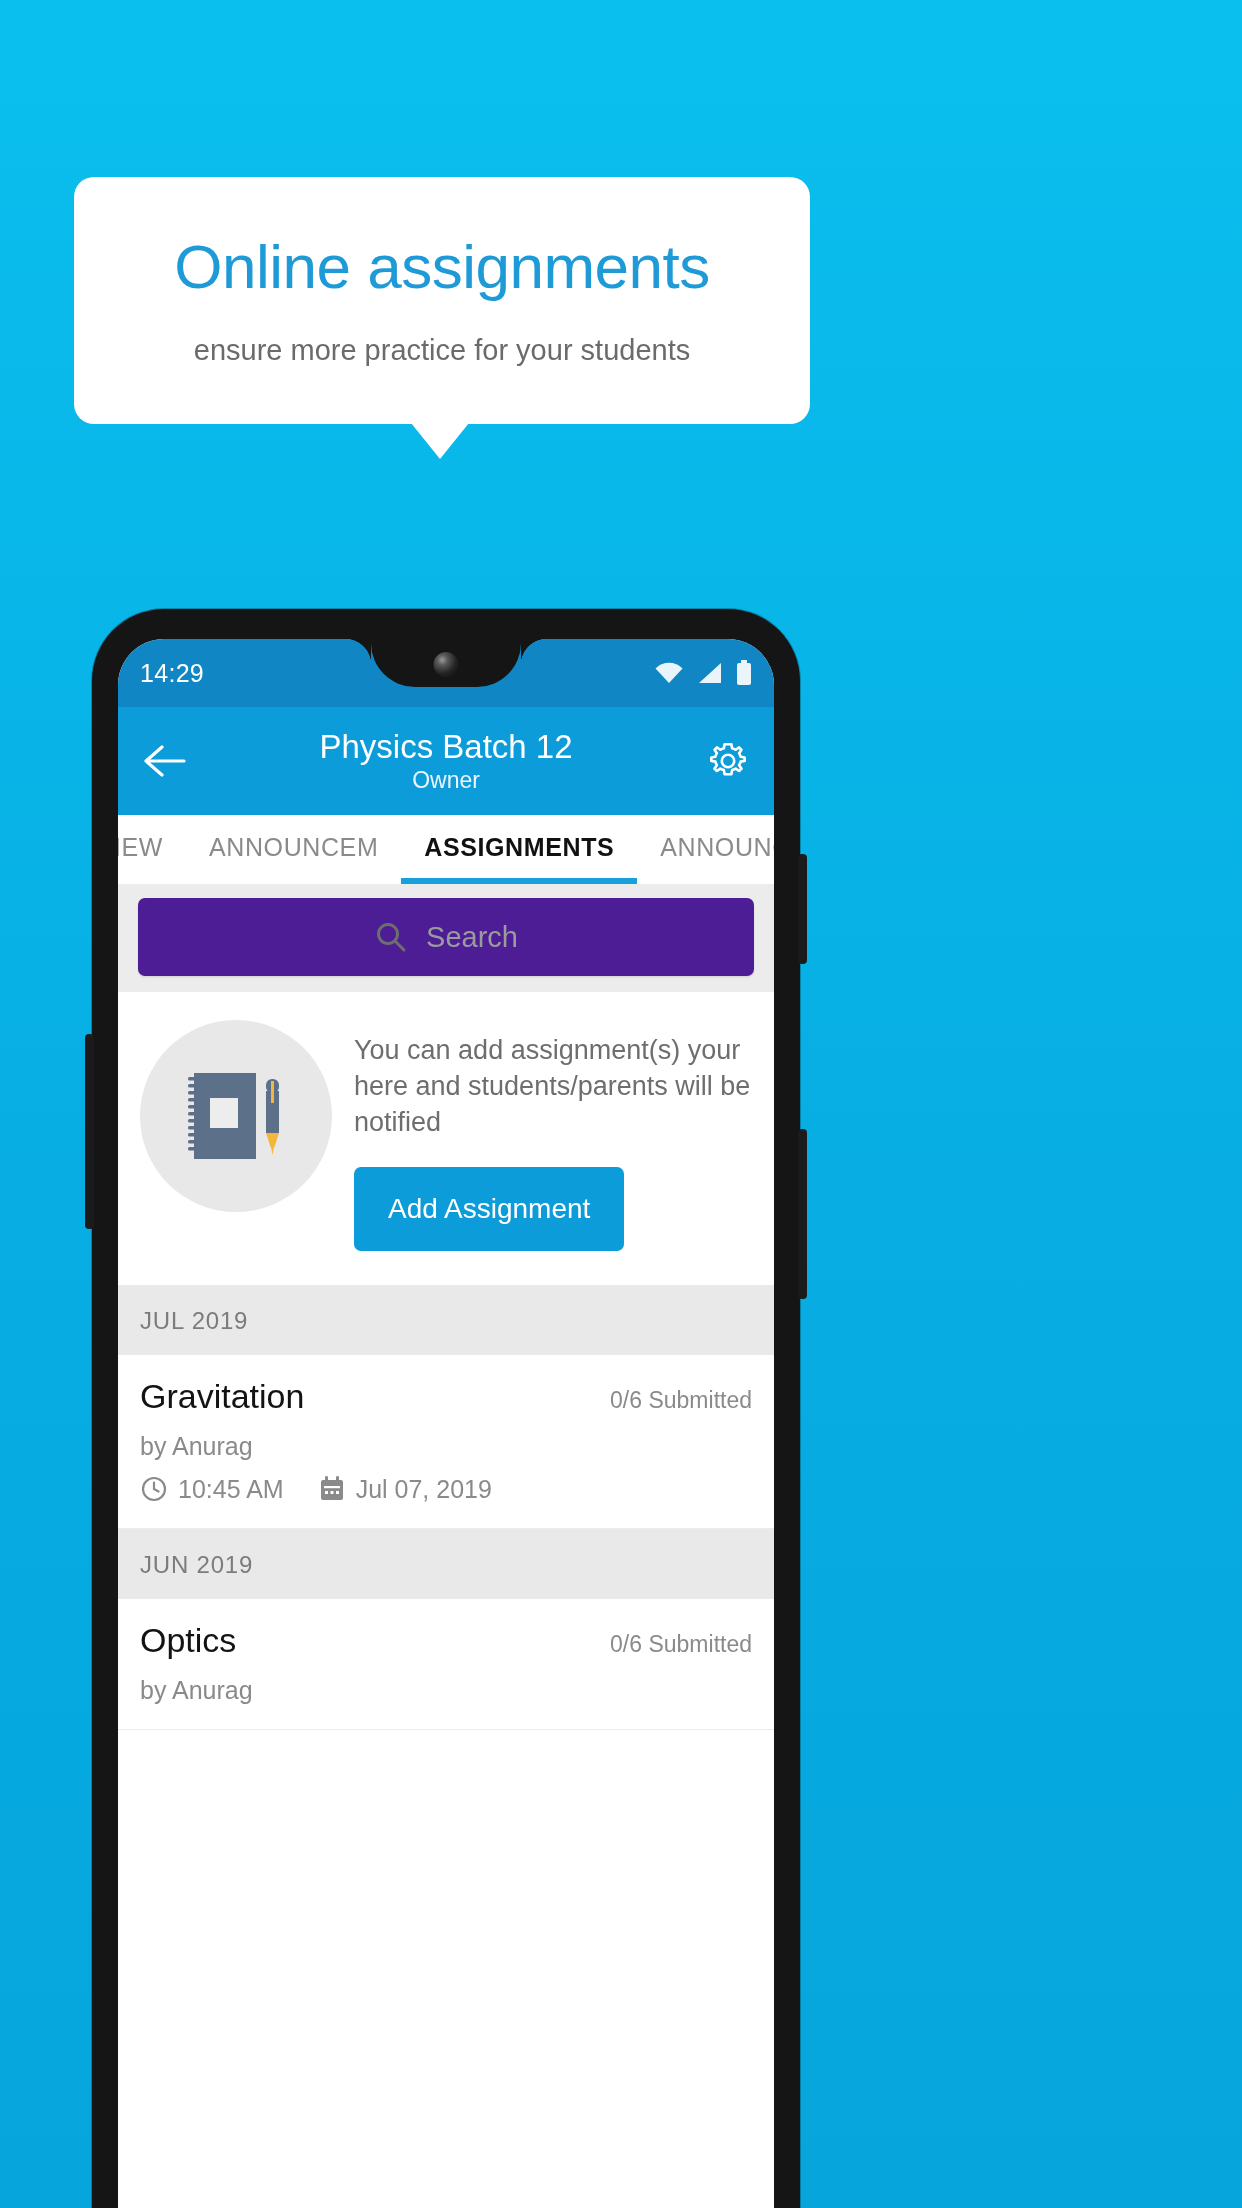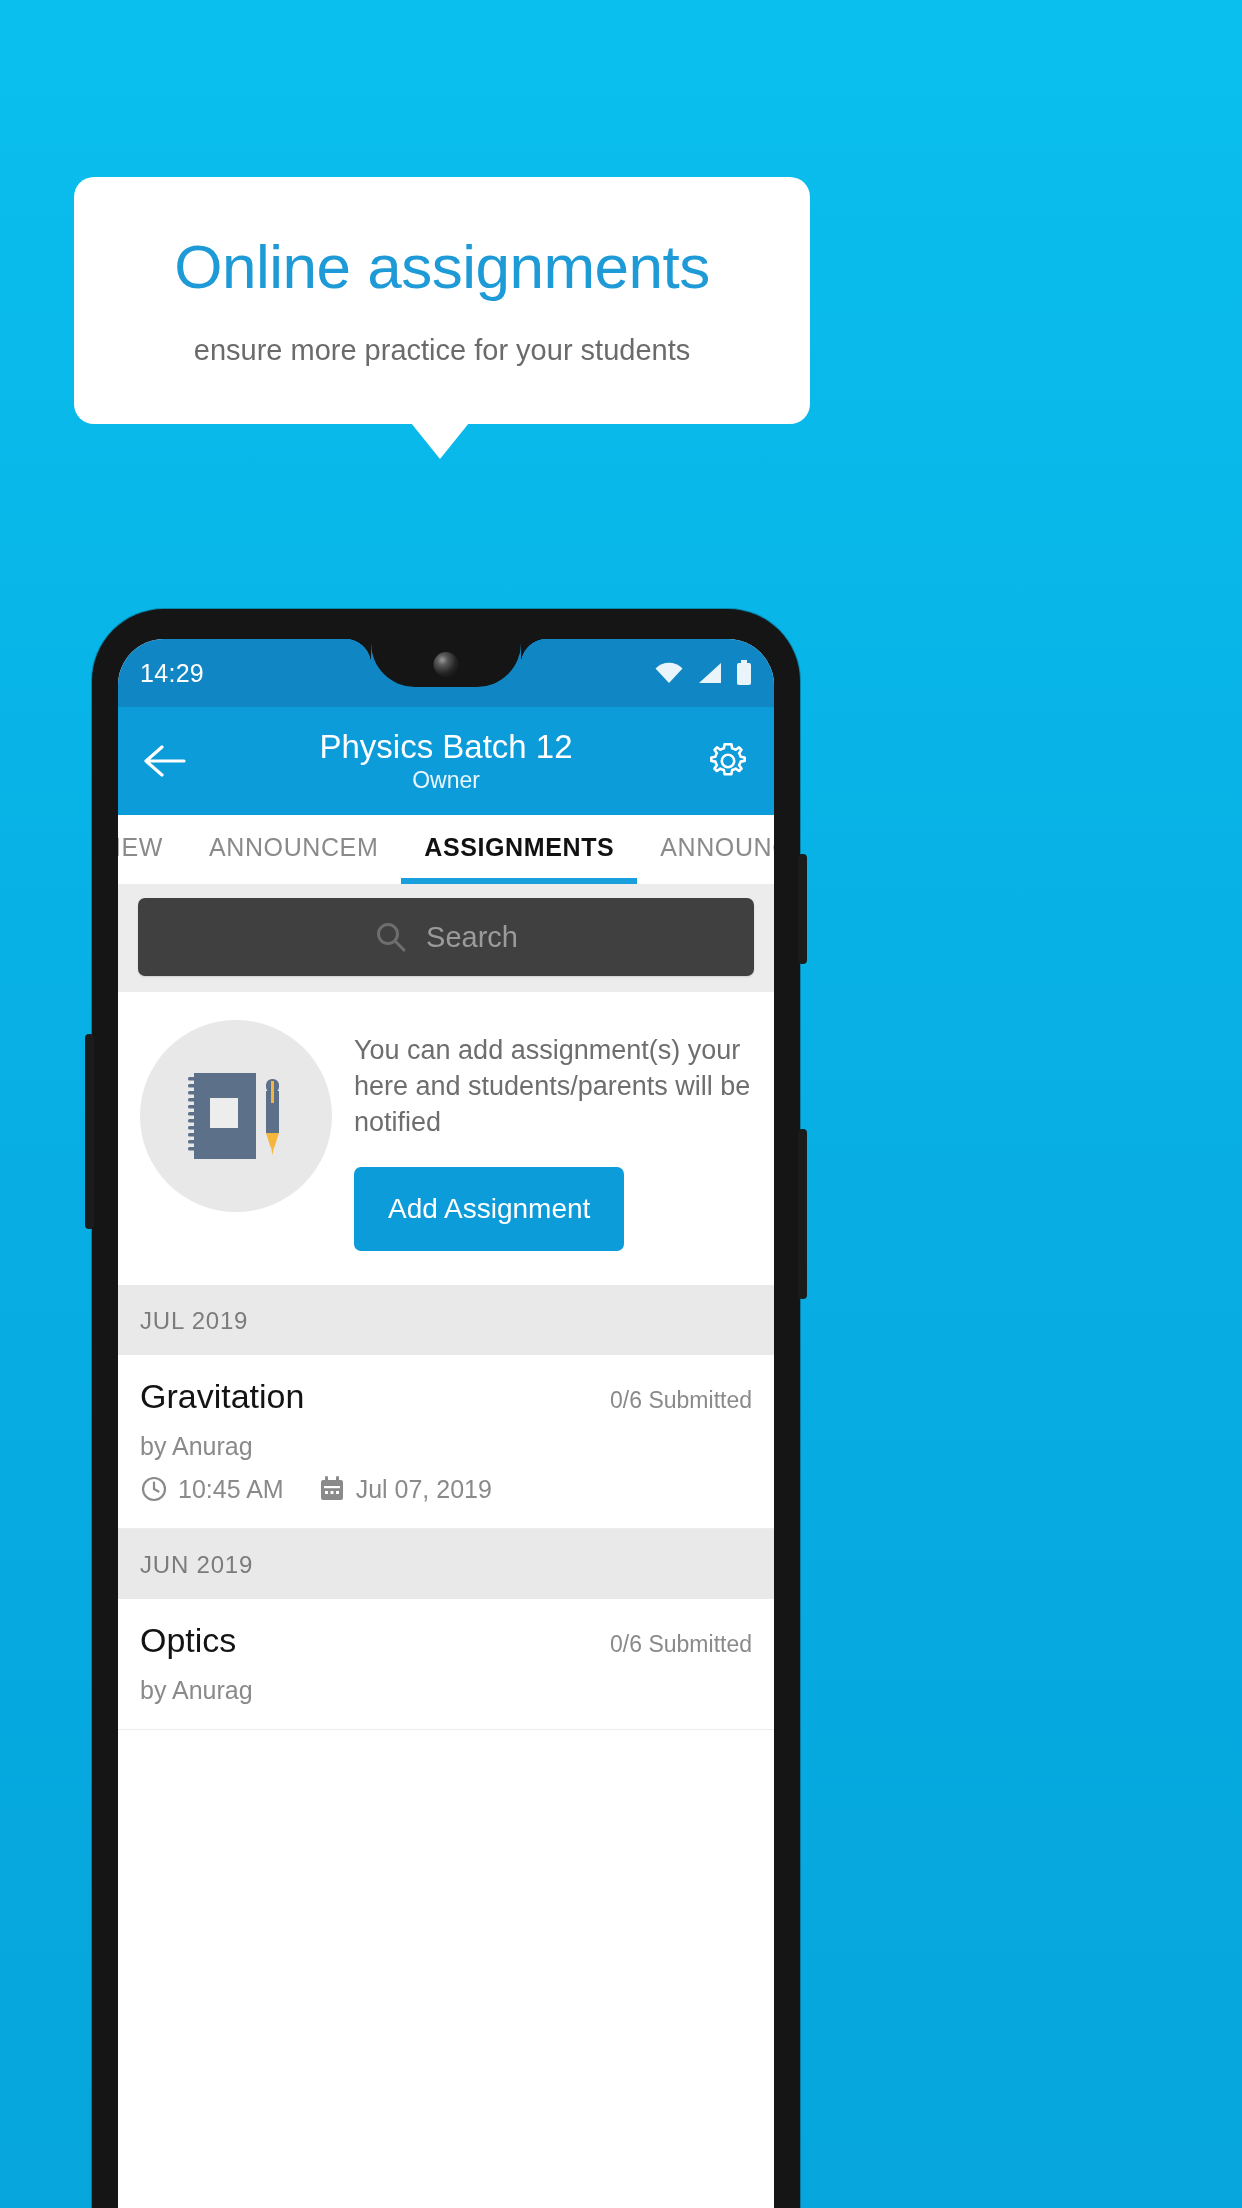--- a/index.html
+++ b/index.html
@@ -167,21 +167,21 @@
     background: #1A9FDD;
   }
   .tab.first { padding-left: 0; margin-left: -4px; }
 
   
   .search-wrap {
     background: #ECECEC;
     padding: 14px 20px 16px 20px;
   }
   .search-box {
-    background: #404040;
+    background: #4c1d95;
     border-radius: 7px;
     height: 78px;
     display: flex;
     align-items: center;
     justify-content: center;
     gap: 18px;
     box-shadow: 0 1px 2px rgba(0,0,0,.12);
   }
   .search-placeholder { color: #9b9b9b; font-size: 29px; }
 

